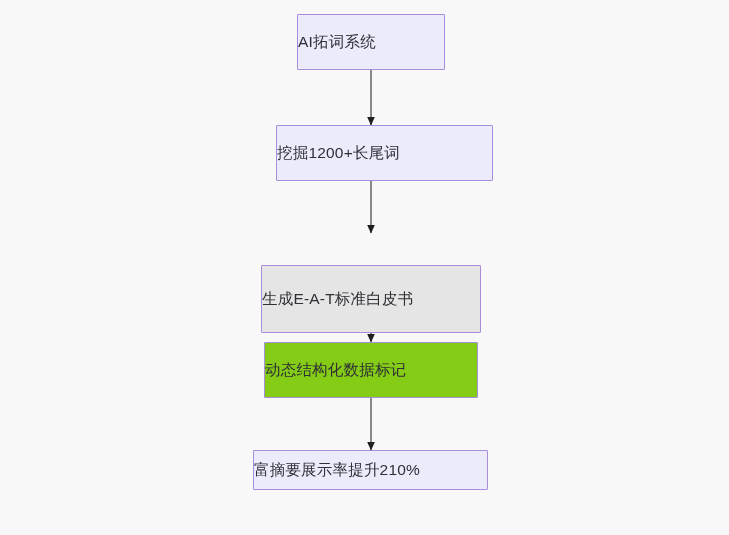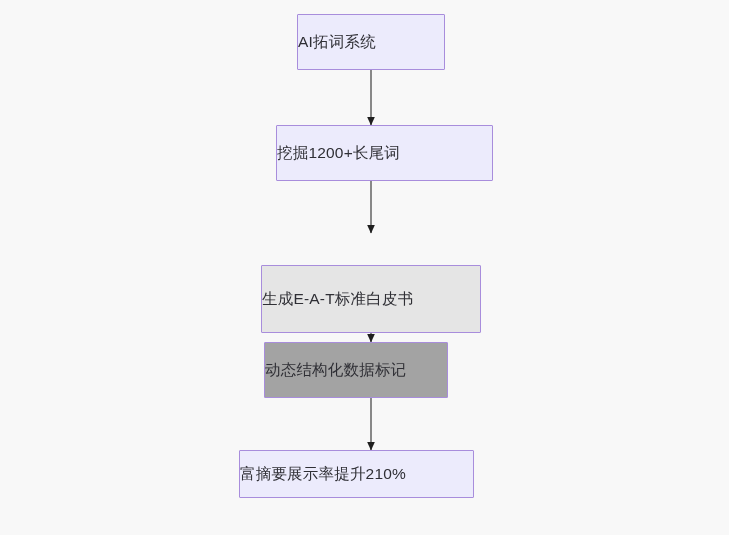--- a/index.html
+++ b/index.html
@@ -70,21 +70,21 @@
   </div>
 
   <div class="node" style="left: 276px; top: 125px; width: 217px; height: 56px; background: rgb(236, 235, 252); border-color: rgb(168, 141, 220);">
     <span class="node-label" style="color: rgb(47, 47, 53);">挖掘1200+长尾词</span>
   </div>
 
   <div class="node" style="left: 261px; top: 233px; width: 220px; height: 68px; background: #e5e5e5; border-color: rgb(168, 141, 220); margin-top: 32px;">
     <span class="node-label" style="color: rgb(47, 47, 53);">生成E-A-T标准白皮书</span>
   </div>
 
-  <div class="node" style="left: 264px; top: 342px; width: 184px; height: 56px; background: #a3a3a3; border-color: rgb(168, 141, 220);">
+  <div class="node" style="left: 264px; top: 342px; width: 214px; height: 56px; background: #84cc16; border-color: rgb(168, 141, 220);">
     <span class="node-label" style="color: rgb(47, 47, 53);">动态结构化数据标记</span>
   </div>
 
-  <div class="node" style="left: 239px; top: 450px; width: 235px; height: 48px; background: rgb(236, 235, 252); border-color: rgb(168, 141, 220);">
+  <div class="node" style="left: 253px; top: 450px; width: 235px; height: 40px; background: rgb(236, 235, 252); border-color: rgb(168, 141, 220);">
     <span class="node-label" style="color: rgb(47, 47, 53);">富摘要展示率提升210%</span>
   </div>
 
 </div>
 
 </body></html>

